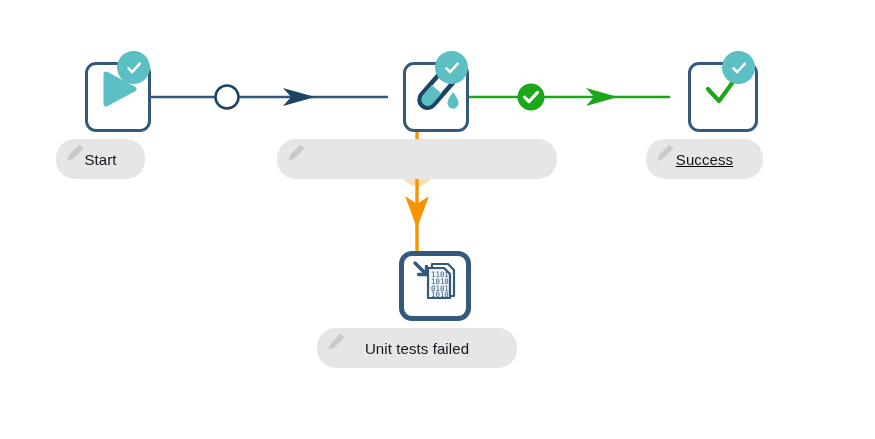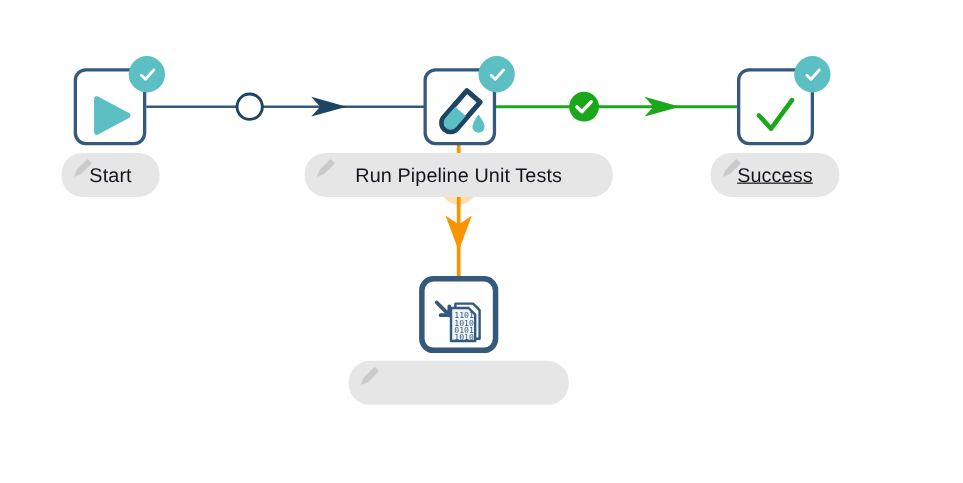--- a/index.html
+++ b/index.html
@@ -31,22 +31,23 @@
   }
 
   
   .node {
     position: absolute;
     box-sizing: border-box;
     background: #ffffff;
     border: 3px solid #35597c;
     border-radius: 11px;
     display: flex;
-    align-items: flex-end;
+    align-items: flex-start;
     justify-content: center;
+    margin-left: 18px;
   }
   .node.thick {
     border-width: 5px;
     border-radius: 13px;
   }
 
   
   .status-badge {
     position: absolute;
     width: 33px;
@@ -67,21 +68,21 @@
     border-radius: 19px;
     height: 40px;
     display: flex;
     align-items: center;
     justify-content: center;
     padding: 0 22px;
     z-index: 5;
   }
   .label-text {
     font-family: "Liberation Sans", sans-serif;
-    font-size: 18px;
+    font-size: 15px;
     color: #13161c;
     white-space: nowrap;
     letter-spacing: 0.1px;
   }
   .pencil-badge {
     position: absolute;
     left: 8px;
     top: 3px;
     width: 22px;
     height: 22px;
@@ -168,21 +169,20 @@
   </div>
   <div class="status-badge" style="left:435px; top:51px;">
     <svg width="22" height="22" viewBox="0 0 22 22">
       <path d="M 5.5 11.4 L 9.2 15 L 16.8 6.6" fill="none" stroke="#ffffff" stroke-width="2.6" stroke-linecap="round" stroke-linejoin="round"></path>
     </svg>
   </div>
   <div class="label-pill" style="left:277px; top:139px; width:280px;">
     <svg class="pencil-badge" viewBox="0 0 22 22">
       <path d="M 3 19 L 5.5 12.5 L 15.5 2.5 L 19.5 6.5 L 9.5 16.5 Z" fill="#b4b4b4"></path>
     </svg>
-    <span class="label-text">Run Pipeline Unit Tests</span>
   </div>
 
   <div class="node" style="left:670px; top:62px; width:70px; height:70px;">
     <svg width="48" height="48" viewBox="0 0 48 48">
       <path d="M 9 24 L 20 36 L 39 10" fill="none" stroke="#1aa81a" stroke-width="4.2" stroke-linecap="round" stroke-linejoin="round"></path>
     </svg>
   </div>
   <div class="status-badge" style="left:722px; top:51px;">
     <svg width="22" height="22" viewBox="0 0 22 22">
       <path d="M 5.5 11.4 L 9.2 15 L 16.8 6.6" fill="none" stroke="#ffffff" stroke-width="2.6" stroke-linecap="round" stroke-linejoin="round"></path>
@@ -207,15 +207,16 @@
       <text x="21" y="21" font-family="DejaVu Sans Mono, monospace" font-size="7.4" fill="#35597c">1101</text>
       <text x="21" y="28" font-family="DejaVu Sans Mono, monospace" font-size="7.4" fill="#35597c">1010</text>
       <text x="21" y="35" font-family="DejaVu Sans Mono, monospace" font-size="7.4" fill="#35597c">0101</text>
       <text x="21" y="41" font-family="DejaVu Sans Mono, monospace" font-size="7.4" fill="#35597c">1010</text>
     </svg>
   </div>
   <div class="label-pill" style="left:317px; top:328px; width:200px;">
     <svg class="pencil-badge" viewBox="0 0 22 22">
       <path d="M 3 19 L 5.5 12.5 L 15.5 2.5 L 19.5 6.5 L 9.5 16.5 Z" fill="#b4b4b4"></path>
     </svg>
+    <span class="label-text">Unit tests failed</span>
   </div>
 
 </div>
 
 </body></html>

